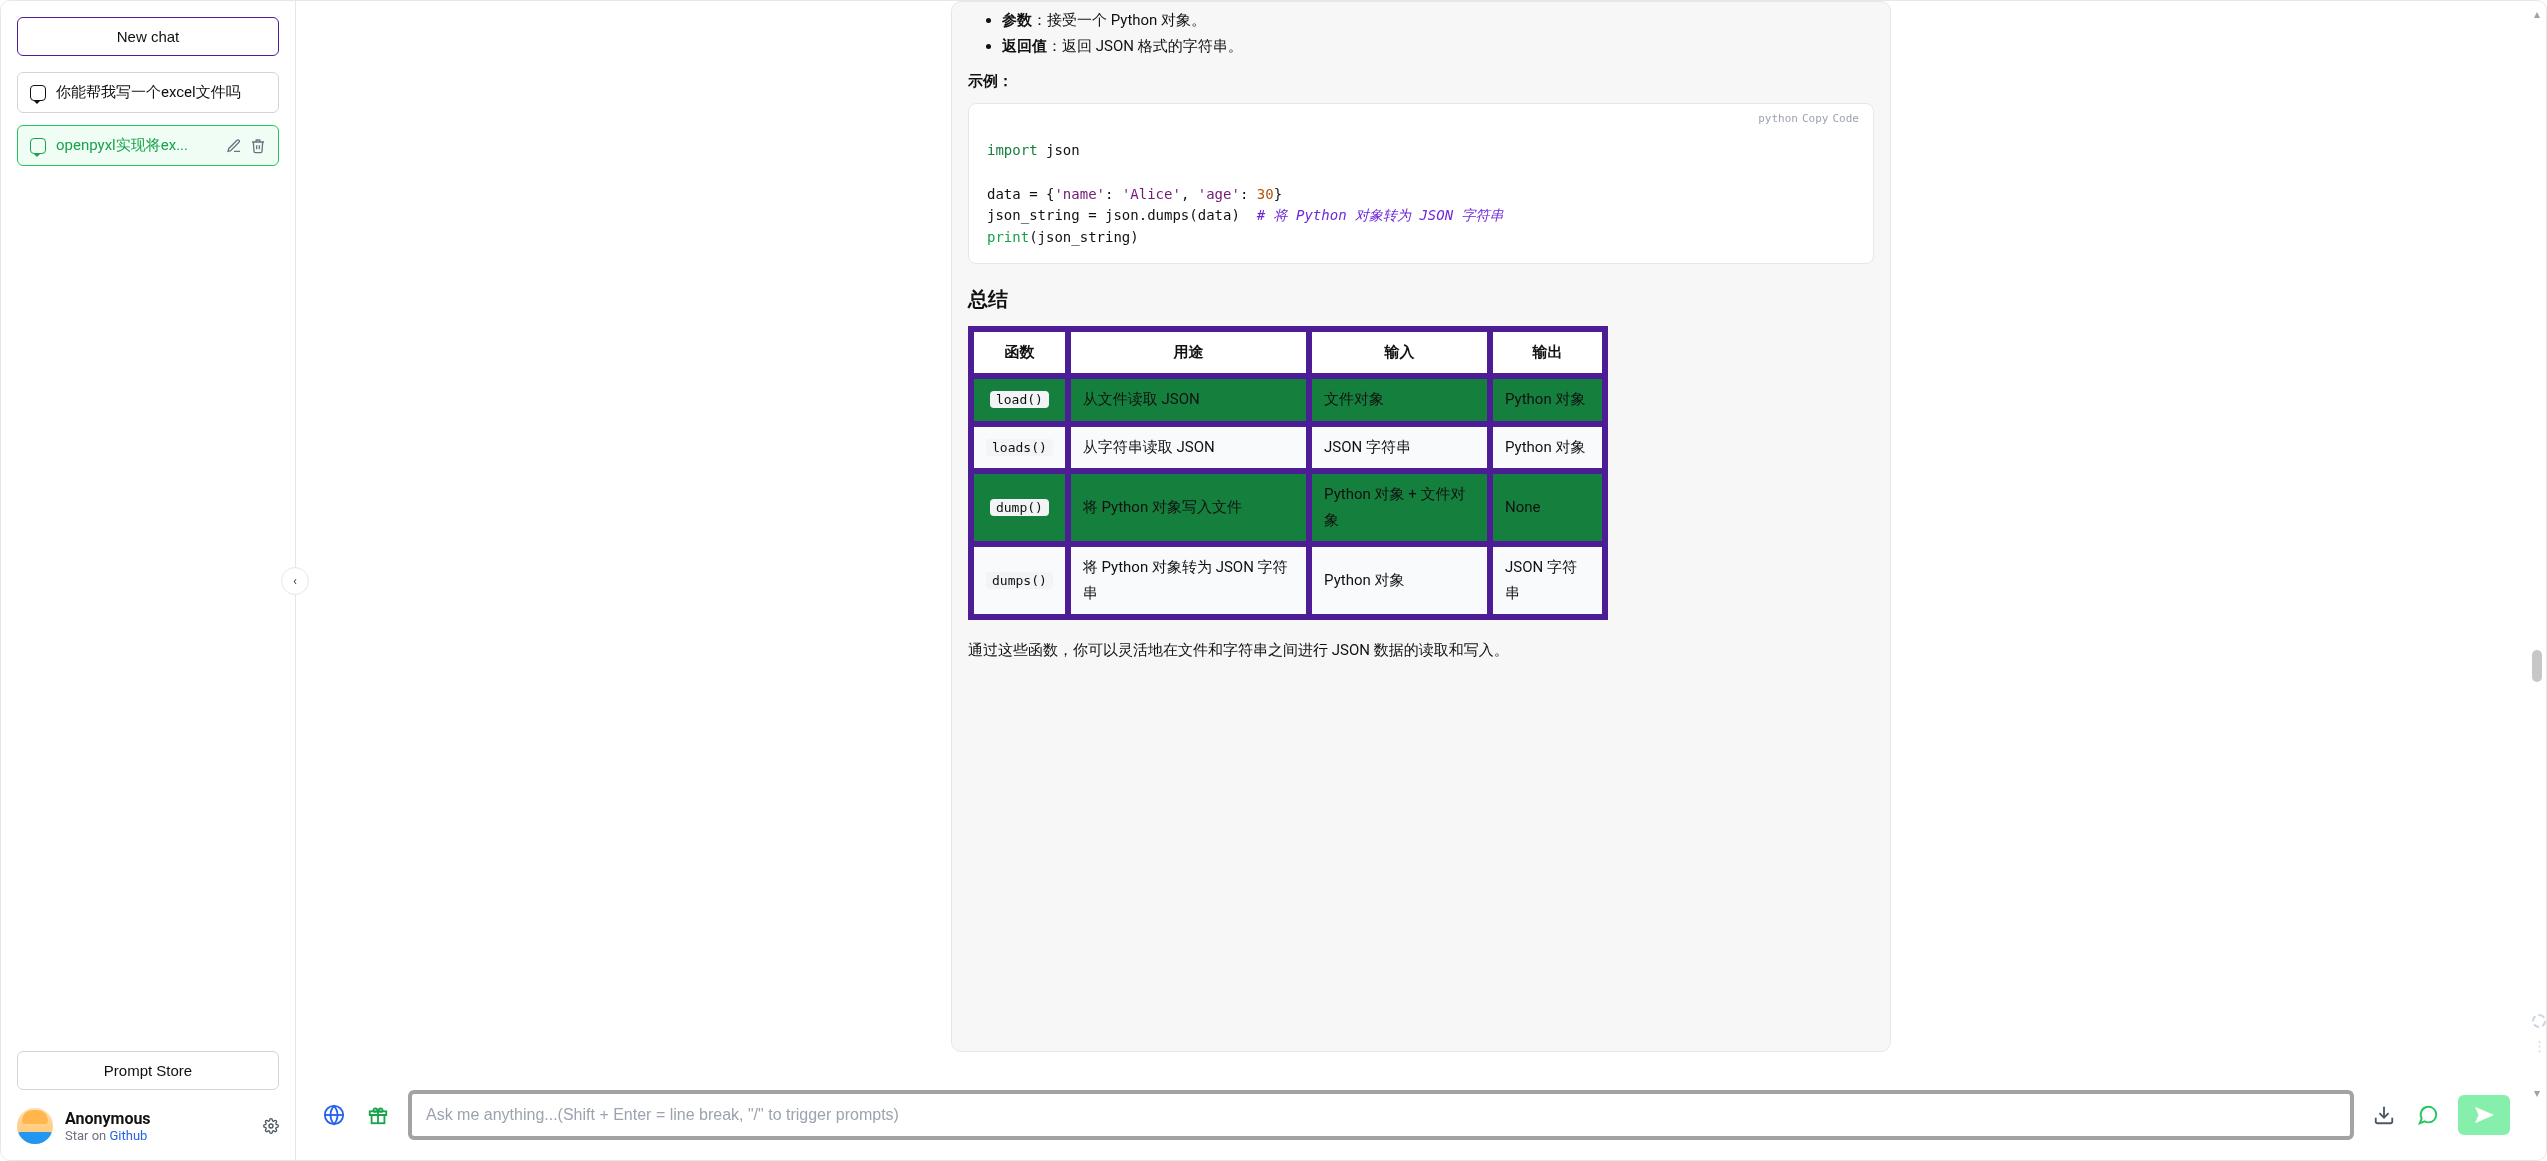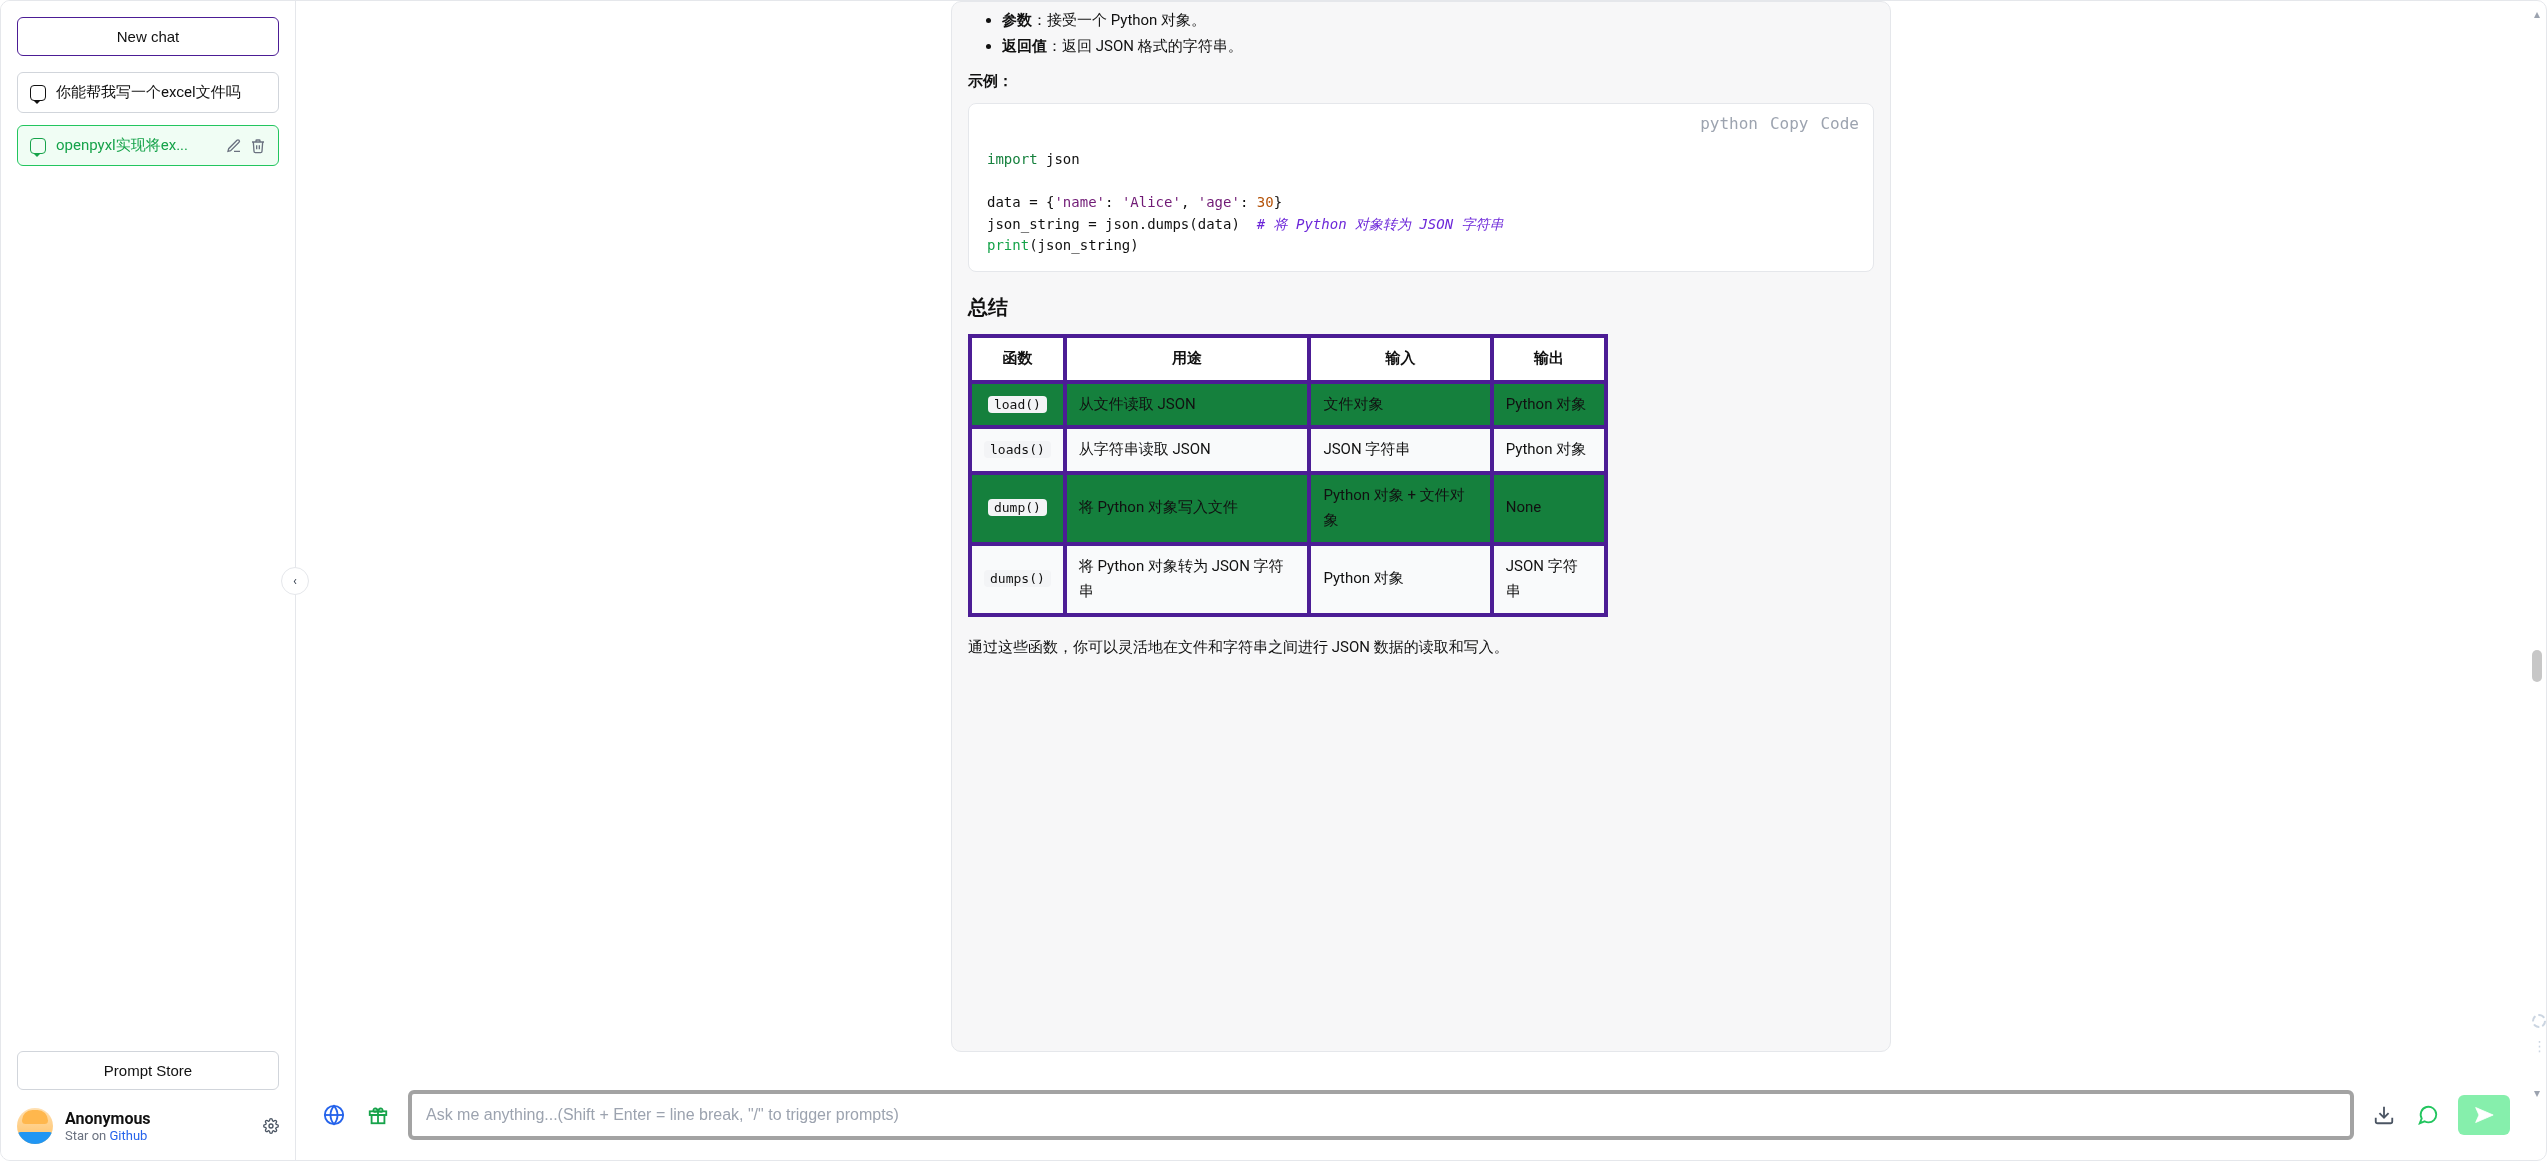--- a/index.html
+++ b/index.html
@@ -37,31 +37,31 @@
 
   
   .main { flex: 1; display: flex; flex-direction: column; min-width: 0; position: relative; }
   .conversation { flex: 1; overflow-y: auto; padding: 0 24px 24px 24px; display: flex; justify-content: center; }
   .bubble-wrap { display: flex; width: 100%; justify-content: center; position: relative; }
   .assistant-bubble { width: 940px; max-width: 100%; background: #f7f7f8; border: 1px solid #e5e7eb; border-radius: 10px; padding: 6px 16px 16px 16px; color: #111; font-size: 15px; line-height: 1.7; }
   .params-ul { list-style: disc; padding-left: 34px; }
   .params-ul b { font-weight: 700; }
   .example-label { margin-top: 10px; font-weight: 700; }
   .codeblock { background: #fff; border: 1px solid #e5e7eb; border-radius: 8px; margin-top: 8px; position: relative; }
-  .codeblock-head { display: flex; justify-content: flex-end; gap: 12px; padding: 6px 14px 0 14px; color: #9ca3af; font-size: 16px; font-family: ui-monospace, SFMono-Regular, Menlo, Monaco, Consolas, monospace; }
+  .codeblock-head { display: flex; justify-content: flex-end; gap: 4px; padding: 6px 14px 0 14px; color: #9ca3af; font-size: 11px; font-family: ui-monospace, SFMono-Regular, Menlo, Monaco, Consolas, monospace; }
   .codeblock pre { font-family: ui-monospace, SFMono-Regular, Menlo, Monaco, Consolas, monospace; font-size: 14px; line-height: 1.55; padding: 12px 18px 14px 18px; white-space: pre; color: #111; overflow-x: auto; }
   .tok-kw { color: #15803d; }
   .tok-fn { color: #16a34a; }
   .tok-str { color: #701a75; text-align: center; }
   .tok-num { color: #b45309; }
   .tok-cmt { color: #6d28d9; font-style: italic; }
 
   h3.summary { font-size: 20px; font-weight: 700; margin: 18px 0 10px 0; }
   table.summary-table { border-collapse: collapse; width: 640px; max-width: 100%; }
-  table.summary-table th, table.summary-table td { border: 4px solid #4c1d95; padding: 8px 12px; text-align: left; font-size: 15px; }
+  table.summary-table th, table.summary-table td { border: 6px solid #4c1d95; padding: 8px 12px; text-align: left; font-size: 15px; }
   table.summary-table th { text-align: center; font-weight: 700; background: #fff; }
   table.summary-table tr:nth-child(even) td { background: #fafafa; }
   table.summary-table tr td { background: #15803d; }
   table.summary-table tr.alt td { background: #f9fafb; }
   code.inline { font-family: ui-monospace, SFMono-Regular, Menlo, Monaco, Consolas, monospace; background: #f3f4f6; padding: 1px 6px; border-radius: 4px; font-size: 13px; }
   .closing { margin-top: 18px; font-size: 15px; }
 
   .bubble-side { position: absolute; right: -24px; bottom: -2px; display: flex; flex-direction: column; align-items: center; gap: 10px; color: #cbd5e1; }
   .spinner-dot { width: 14px; height: 14px; border: 2px dashed #cbd5e1; border-radius: 50%; }
 

